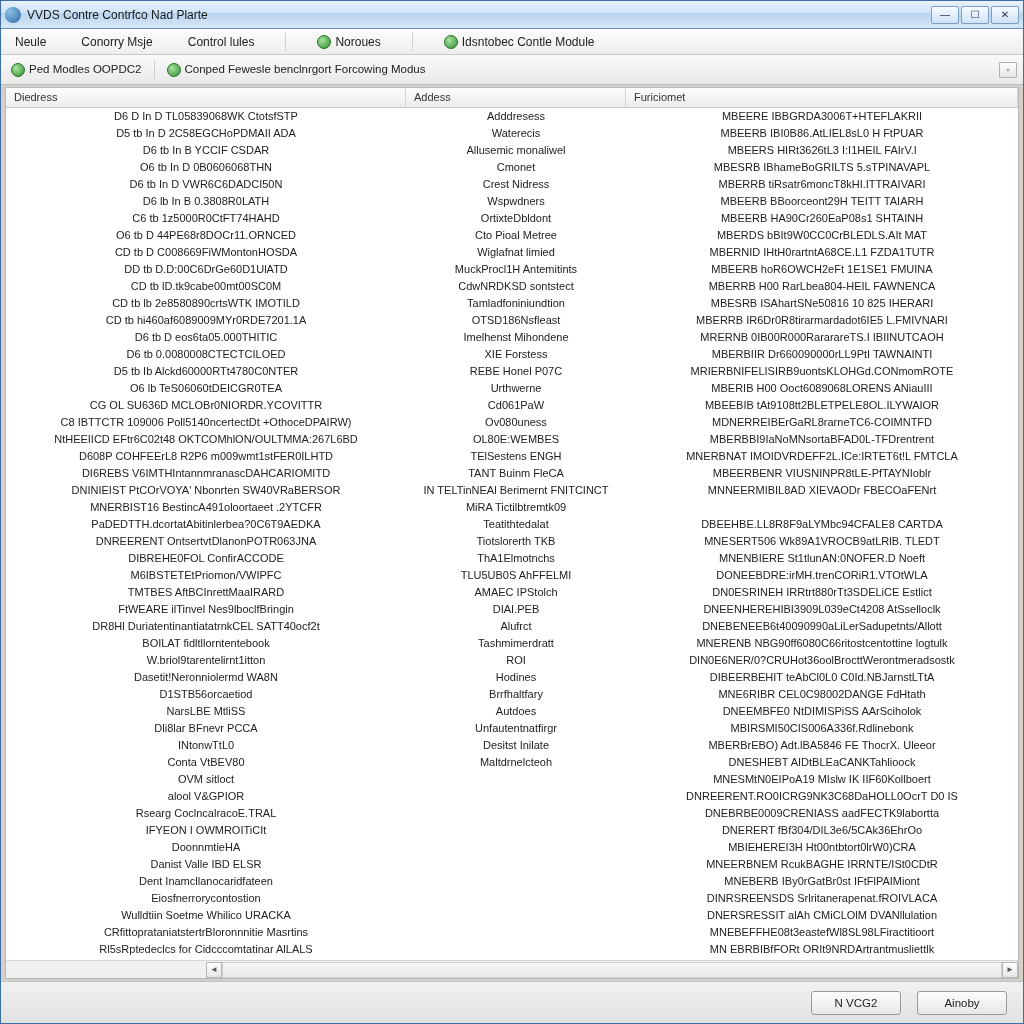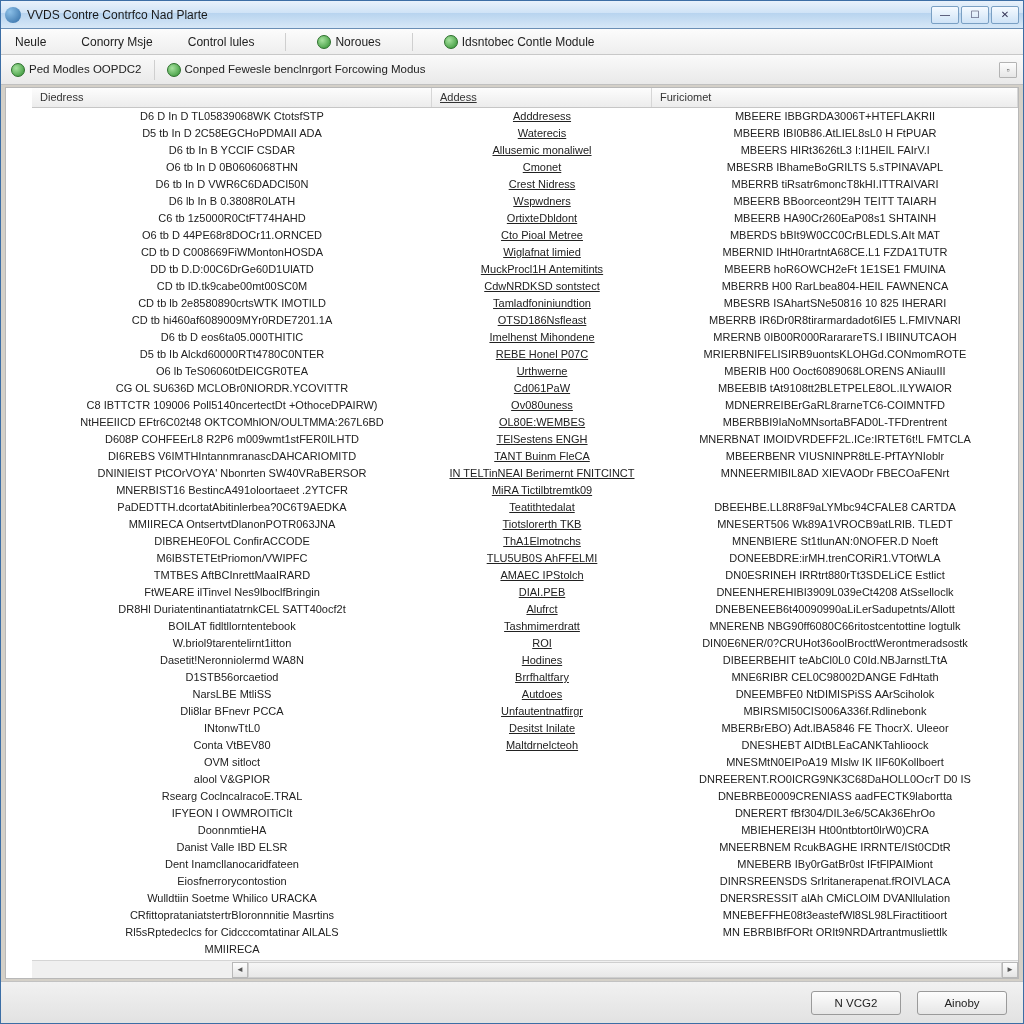--- a/index.html
+++ b/index.html
@@ -91,21 +91,20 @@
   font-size:9px; color:#555;
 }
 .content {
   flex: 1;
   display: flex;
   flex-direction: column;
   background: #ffffff;
   border: 1px solid #b8b8b8;
   margin: 2px 4px;
   overflow: hidden;
-  padding-left: 26px;
 }
 .list-header {
   height: 20px;
   display: flex;
   background: linear-gradient(to bottom, #fdfdfd, #ececec);
   border-bottom: 1px solid #c6c6c6;
   font-size: 11px;
   color: #333;
 }
 .list-header .col {
@@ -126,21 +125,21 @@
   line-height: 17px;
   white-space: nowrap;
   text-align: center;
 }
 .row .cell {
   padding: 0 8px;
   overflow: hidden;
   text-overflow: clip;
 }
 .col-0 { width: 400px; }
-.col-1 { width: 220px; text-decoration: underline; }
+.col-1 { width: 220px; }
 .col-2 { flex: 1; }
 .hscroll-area {
   height: 18px;
   background: #f0f0f0;
   border-top: 1px solid #d5d5d5;
   display: flex;
   align-items: center;
 }
 .hscroll-area .pad { width: 200px; height: 100%; }
 .hscroll-area .track {
@@ -312,20 +311,25 @@
           <div class="cell col-0">CD  tb hi460af6089009MYr0RDE7201.1A</div>
           <div class="cell col-1">OTSD186Nsfleast</div>
           <div class="cell col-2">MBERRB IR6Dr0R8tirarmardadot6IE5 L.FMIVNARI</div>
         </div>
         <div class="row">
           <div class="cell col-0">D6  tb D eos6ta05.000THITIC</div>
           <div class="cell col-1">Imelhenst Mihondene</div>
           <div class="cell col-2">MRERNB 0IB00R000RararareTS.I IBIINUTCAOH</div>
         </div>
         <div class="row">
+          <div class="cell col-0">D6  tb 0.0080008CTECTCILOED</div>
+          <div class="cell col-1">XIE Forstess</div>
+          <div class="cell col-2">MBERBIIR Dr660090000rLL9PtI TAWNAINTI</div>
+        </div>
+        <div class="row">
           <div class="cell col-0">D5  tb Ib Alckd60000RTt4780C0NTER</div>
           <div class="cell col-1">REBE Honel P07C</div>
           <div class="cell col-2">MRIERBNIFELISIRB9uontsKLOHGd.CONmomROTE</div>
         </div>
         <div class="row">
           <div class="cell col-0">O6  lb TeS06060tDEICGR0TEA</div>
           <div class="cell col-1">Urthwerne</div>
           <div class="cell col-2">MBERIB H00 Ooct6089068LORENS ANiauIII</div>
         </div>
         <div class="row">
@@ -361,21 +365,21 @@
         <div class="row">
           <div class="cell col-0">MNERBIST16 BestincA491oloortaeet .2YTCFR</div>
           <div class="cell col-1">MiRA Tictilbtremtk09</div>
         </div>
         <div class="row">
           <div class="cell col-0">PaDEDTTH.dcortatAbitinlerbea?0C6T9AEDKA</div>
           <div class="cell col-1">Teatithtedalat</div>
           <div class="cell col-2">DBEEHBE.LL8R8F9aLYMbc94CFALE8 CARTDA</div>
         </div>
         <div class="row">
-          <div class="cell col-0">MMIIRECA OntsertvtDlanonPOTR063JNA</div>
+          <div class="cell col-0">DNREERENT OntsertvtDlanonPOTR063JNA</div>
           <div class="cell col-1">Tiotslorerth TKB</div>
           <div class="cell col-2">MNESERT506 Wk89A1VROCB9atLRlB. TLEDT</div>
         </div>
         <div class="row">
           <div class="cell col-0">DIBREHE0FOL ConfirACCODE</div>
           <div class="cell col-1">ThA1Elmotnchs</div>
           <div class="cell col-2">MNENBIERE St1tlunAN:0NOFER.D Noeft</div>
         </div>
         <div class="row">
           <div class="cell col-0">M6IBSTETEtPriomon/VWIPFC</div>

